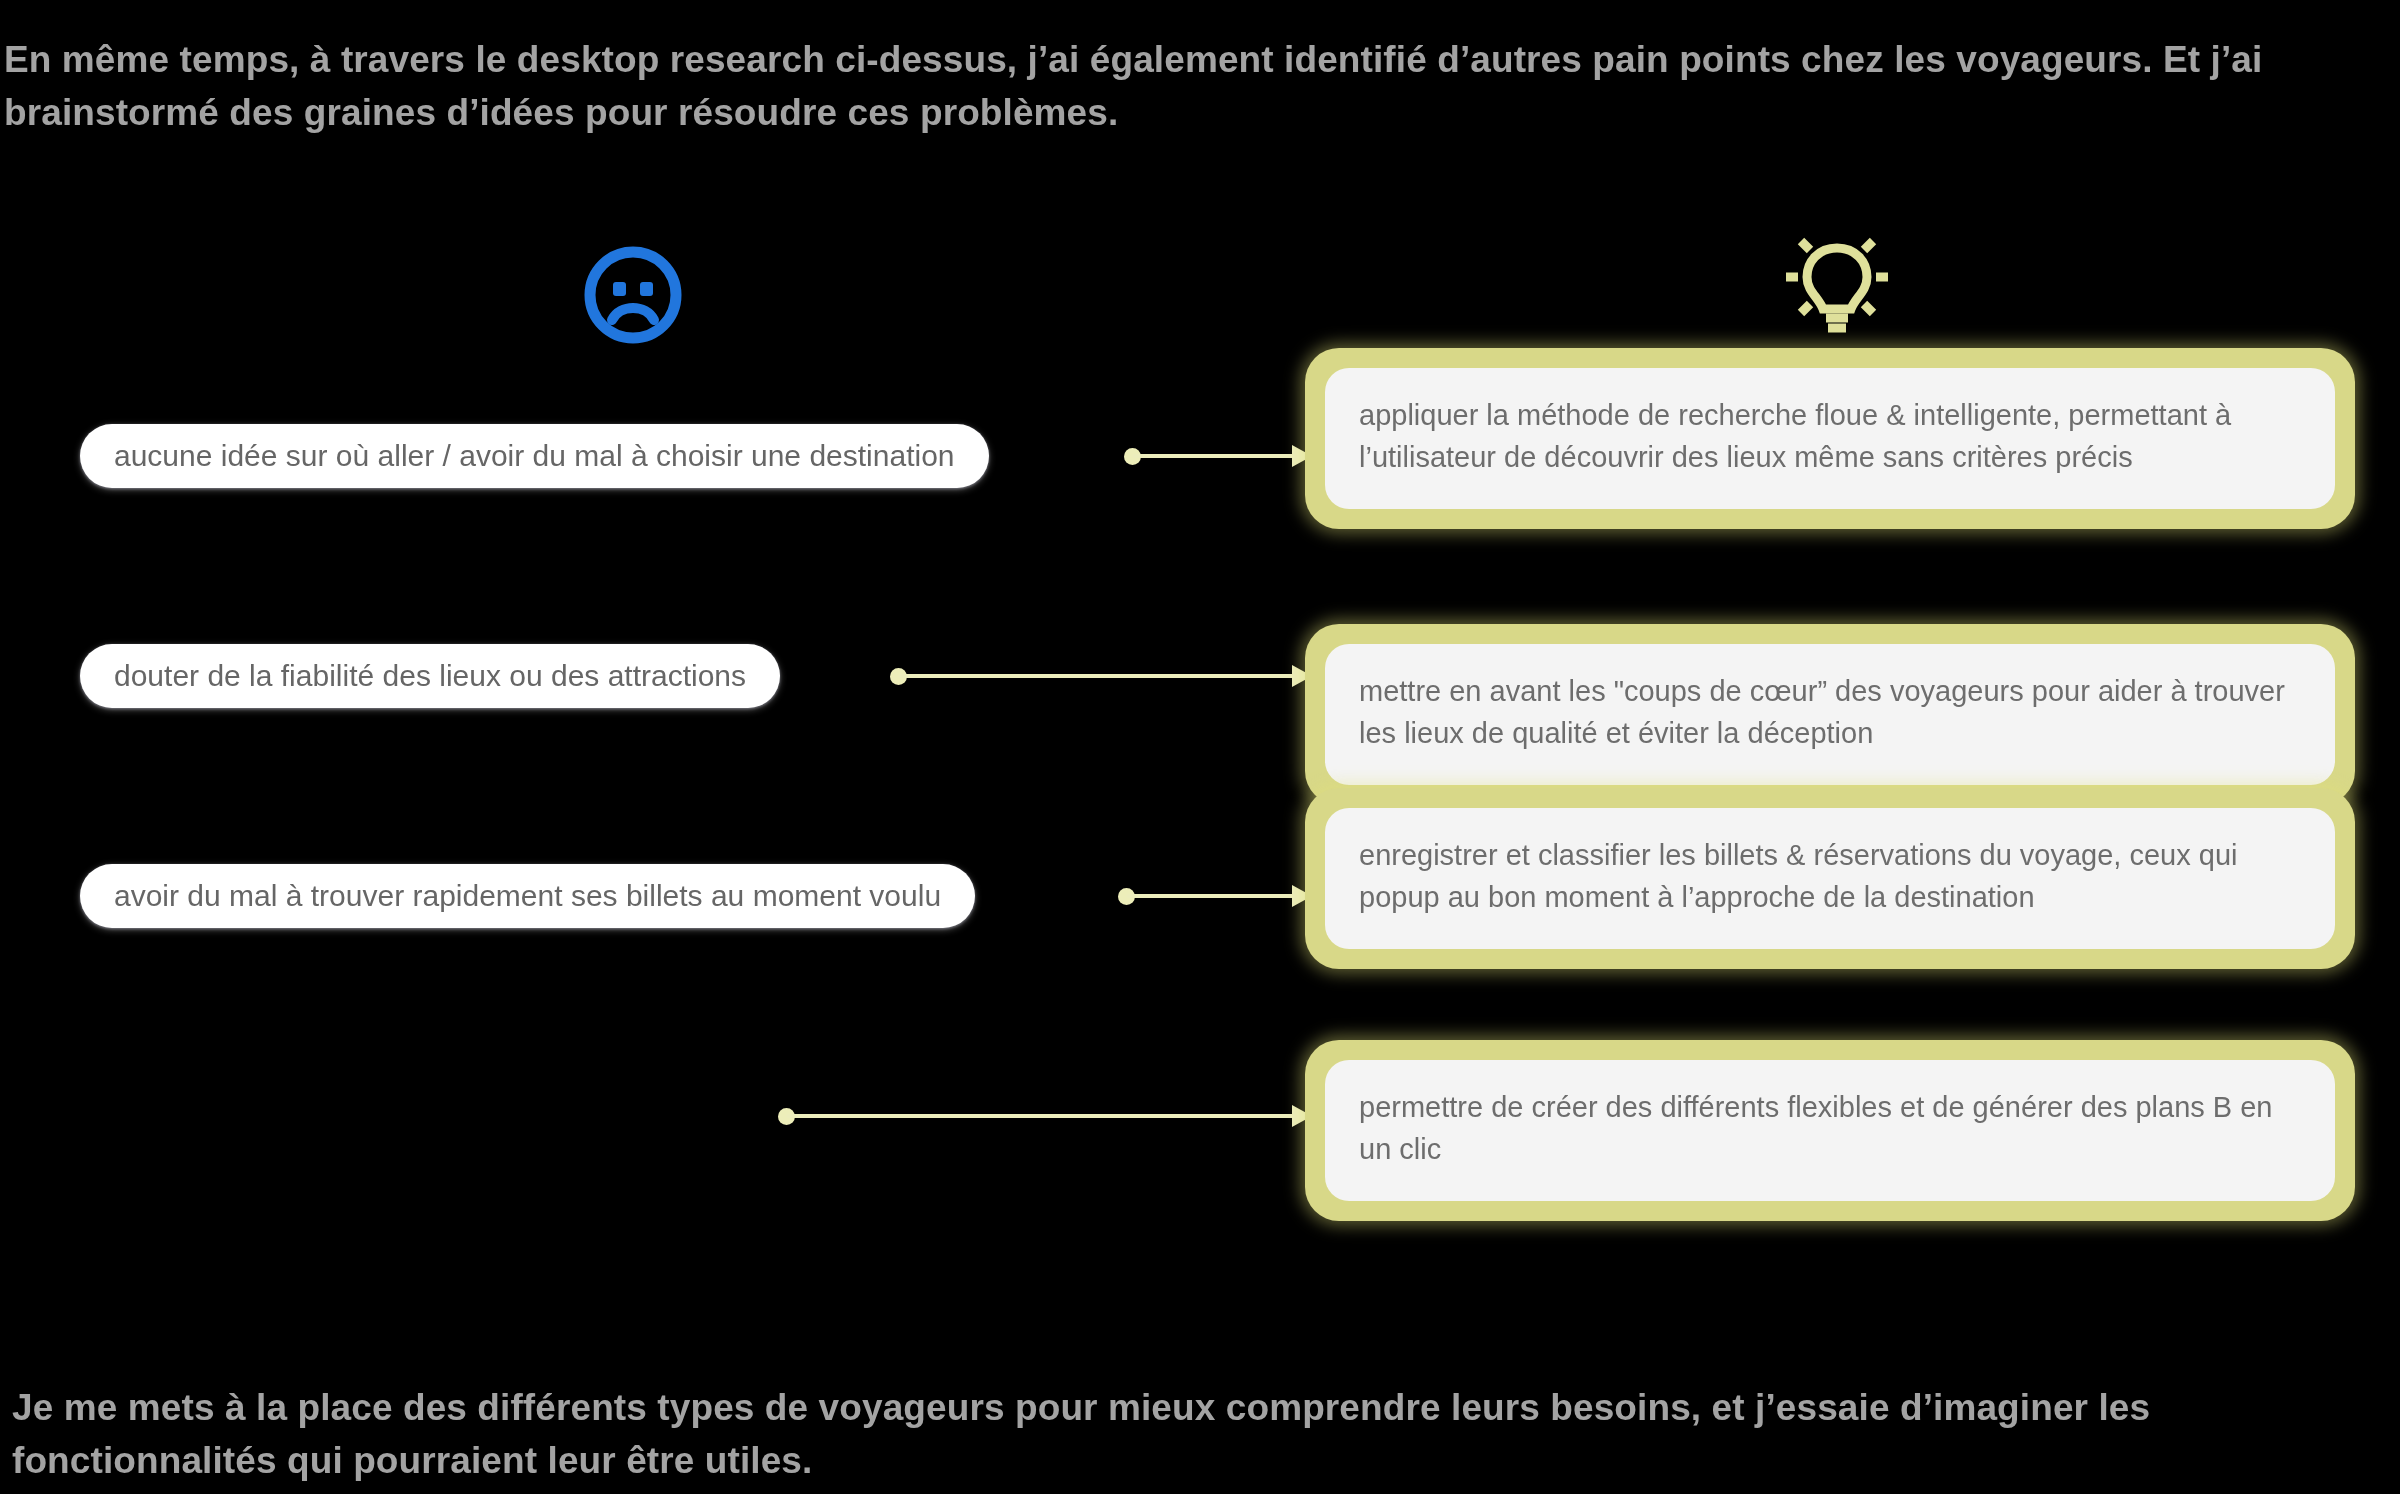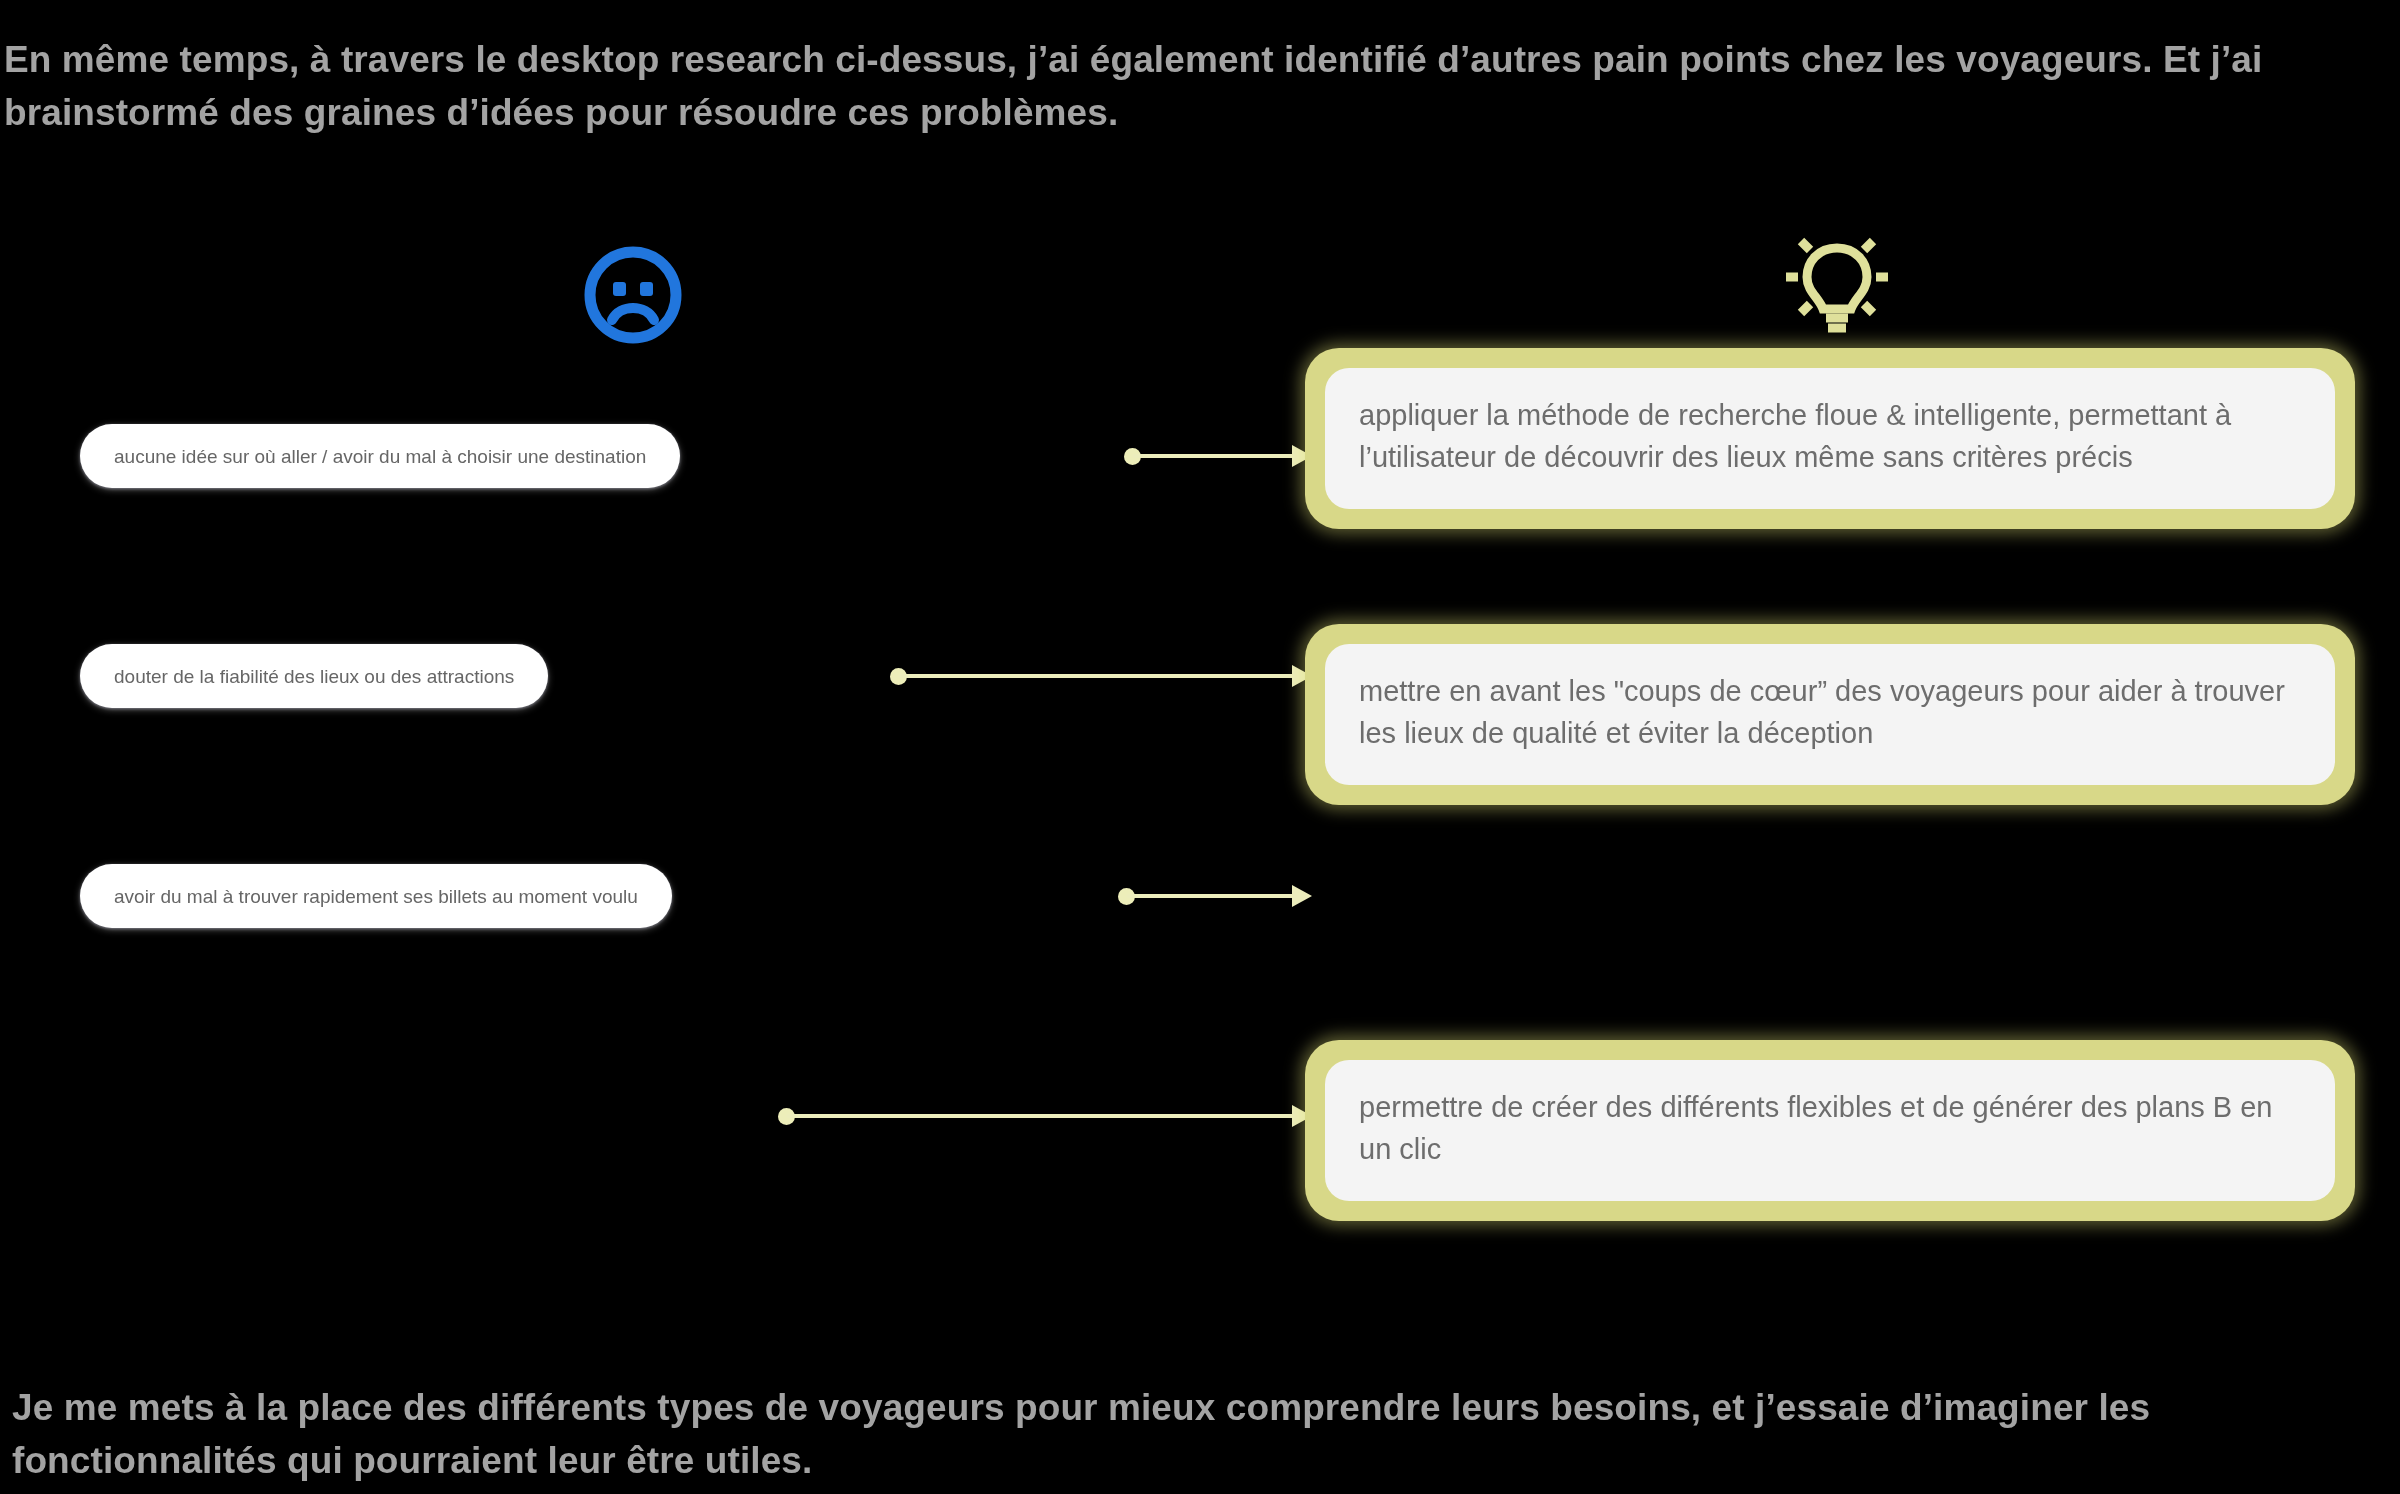--- a/index.html
+++ b/index.html
@@ -47,21 +47,21 @@
     align-items:center;
     background:#ffffff;
     border-radius:40px;
     padding:0 34px;
     box-shadow:0 2px 7px rgba(255,255,255,.30), 0 1px 3px rgba(160,160,180,.55);
     box-sizing:border-box;
     white-space:nowrap;
   }
   .pain-pill .pill-label{
     color:#666666;
-    font-size:19px;
+    font-size:30px;
     font-weight:400;
     line-height:1;
   }
 
   
   .connector{ position:absolute; top:22px; height:28px; }
   .conn-dot{
     position:absolute; left:0; top:6px;
     width:17px; height:17px; border-radius:50%;
     background:#edeeb9;
@@ -174,20 +174,25 @@
 
   <div class="row" id="row-2">
     <div class="pain-pill">
       <span class="pill-label">avoir du mal à trouver rapidement ses billets au moment voulu</span>
     </div>
     <div class="connector" style="left:1118px;width:202px;">
       <span class="conn-dot"></span>
       <span class="conn-line" style="width:170px;"></span>
       <span class="conn-head" style="left:174px;"></span>
     </div>
+    <div class="idea-card" id="card-2">
+      <div class="idea-inner">
+        <div class="idea-text">enregistrer et classifier les billets &amp; réservations du voyage, ceux qui popup au bon moment à l’approche de la destination</div>
+      </div>
+    </div>
   </div>
 
   <div class="row" id="row-3">
     <div class="connector" style="left:778px;width:542px;">
       <span class="conn-dot"></span>
       <span class="conn-line" style="width:510px;"></span>
       <span class="conn-head" style="left:514px;"></span>
     </div>
     <div class="idea-card" id="card-3">
       <div class="idea-inner">

